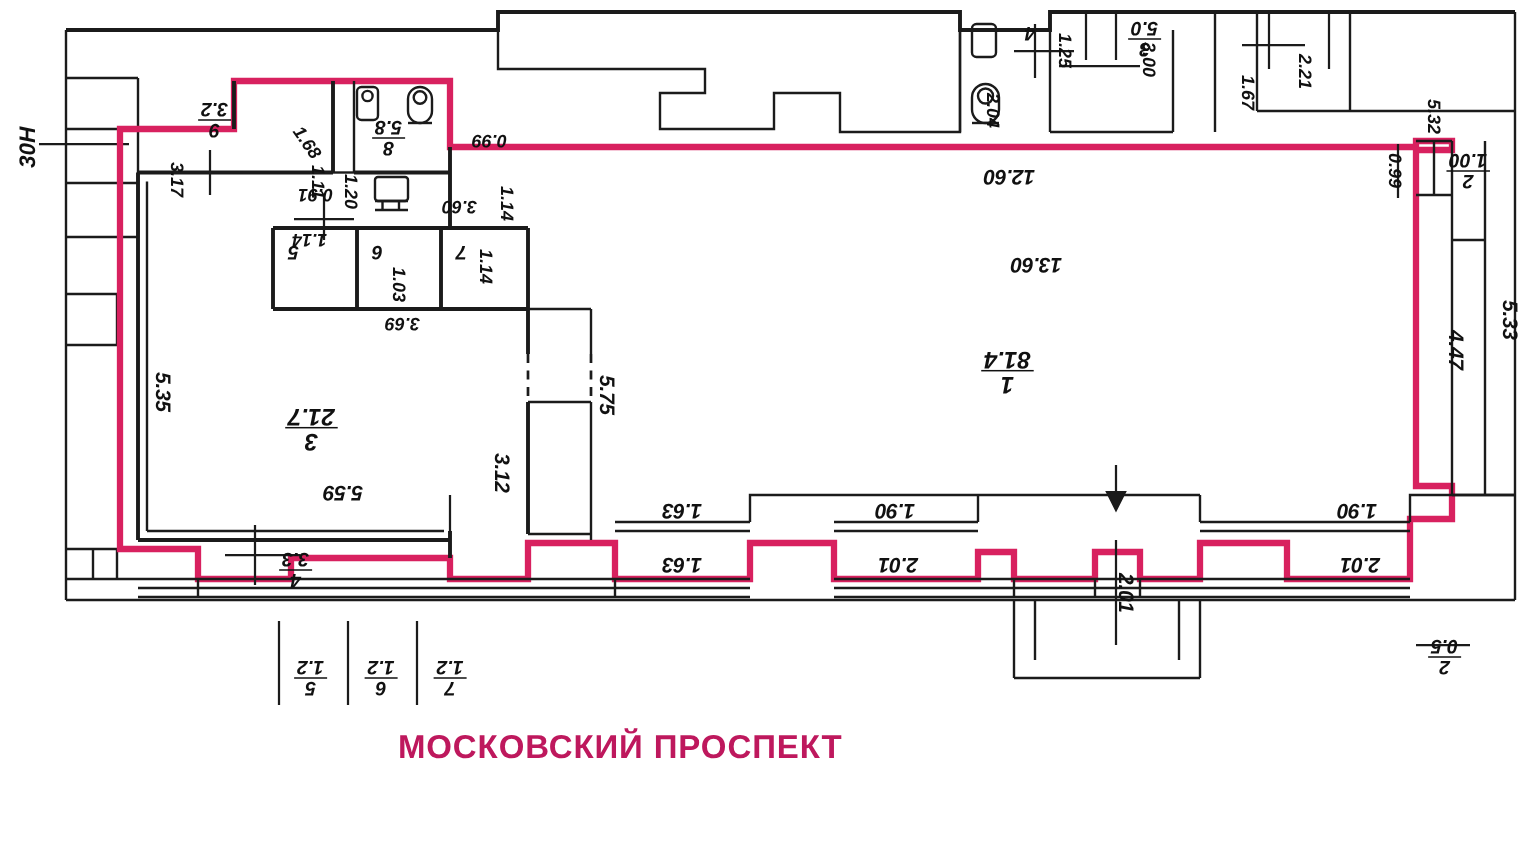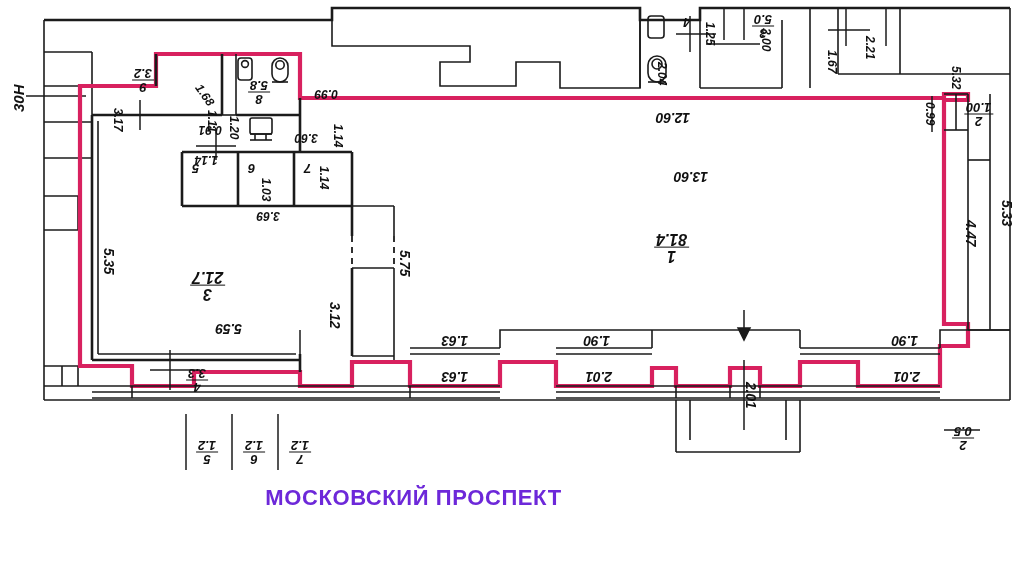--- a/index.html
+++ b/index.html
@@ -77,21 +77,21 @@
 
   #street-name {
     position: absolute;
     left: 0;
     top: 485px;
     width: 827px;
     text-align: center;
     font-size: 22px;
     font-weight: 700;
     letter-spacing: 0.6px;
-    color: #6d28d9;
+    color: #be185d;
   }
   #edge-tag {
     position: absolute;
     left: 10px;
     top: 112px;
     transform: rotate(-90deg);
     transform-origin: 0 0;
     font-size: 15px;
     font-style: italic;
     font-weight: 700;

